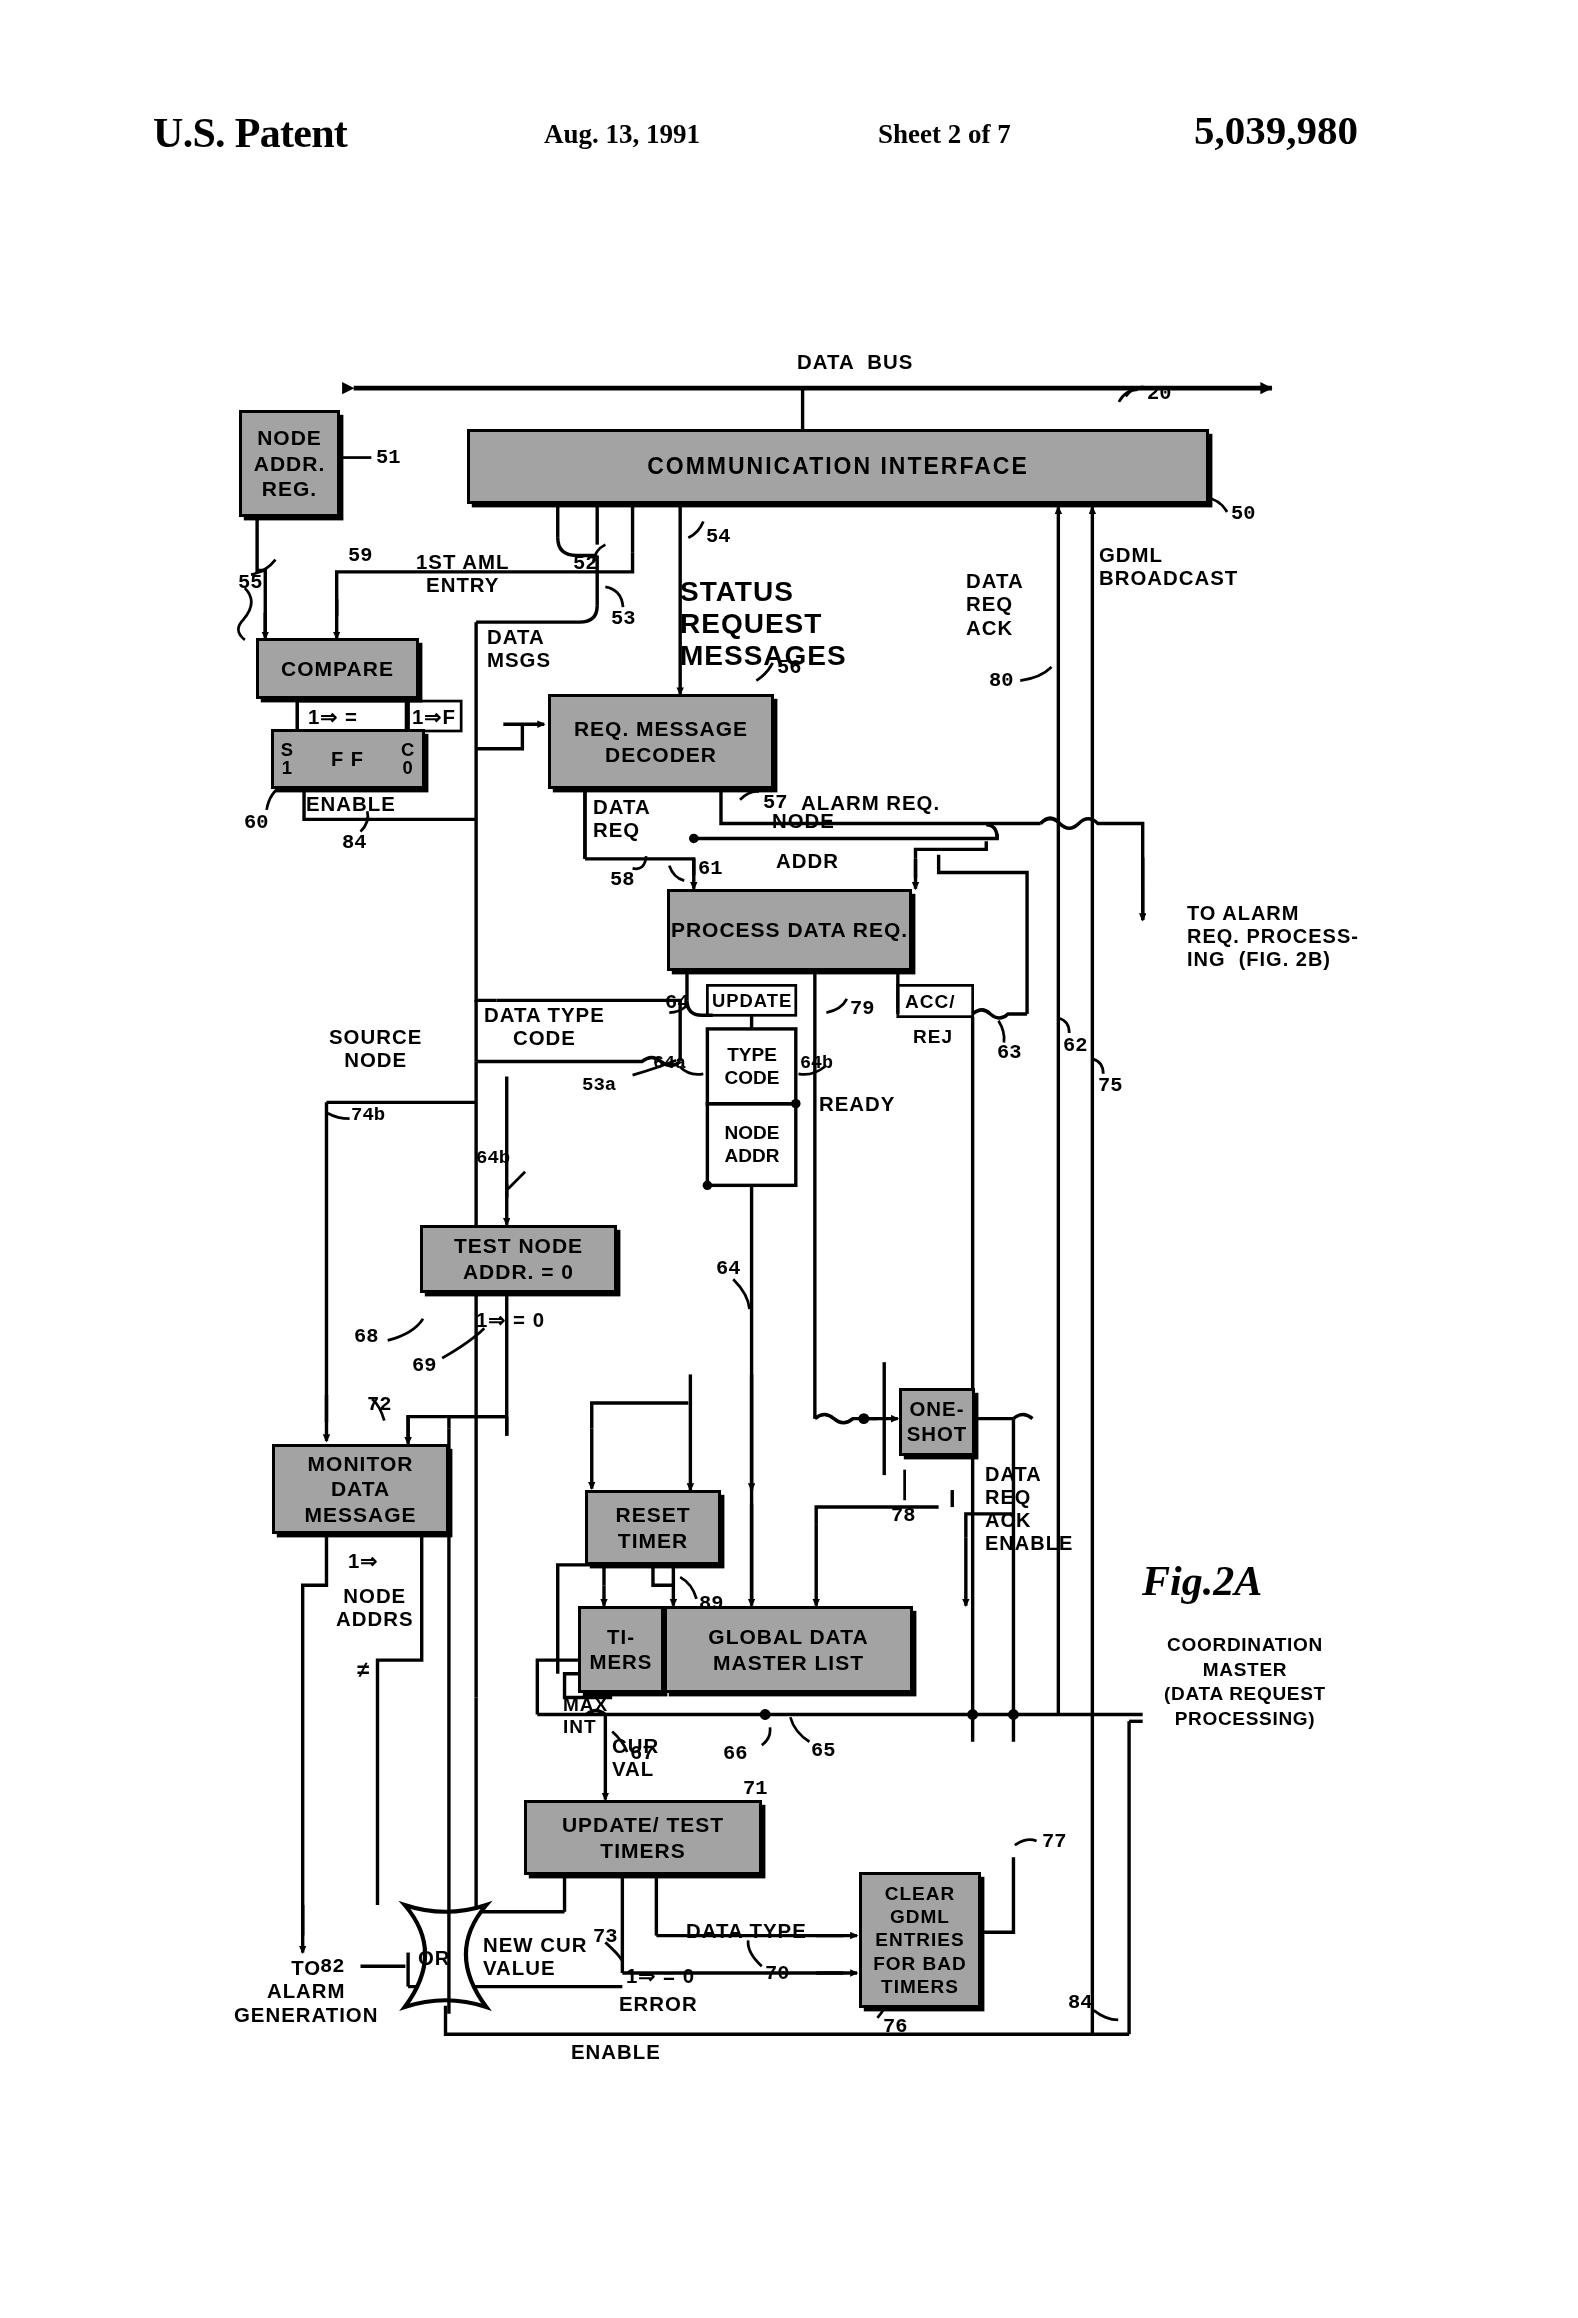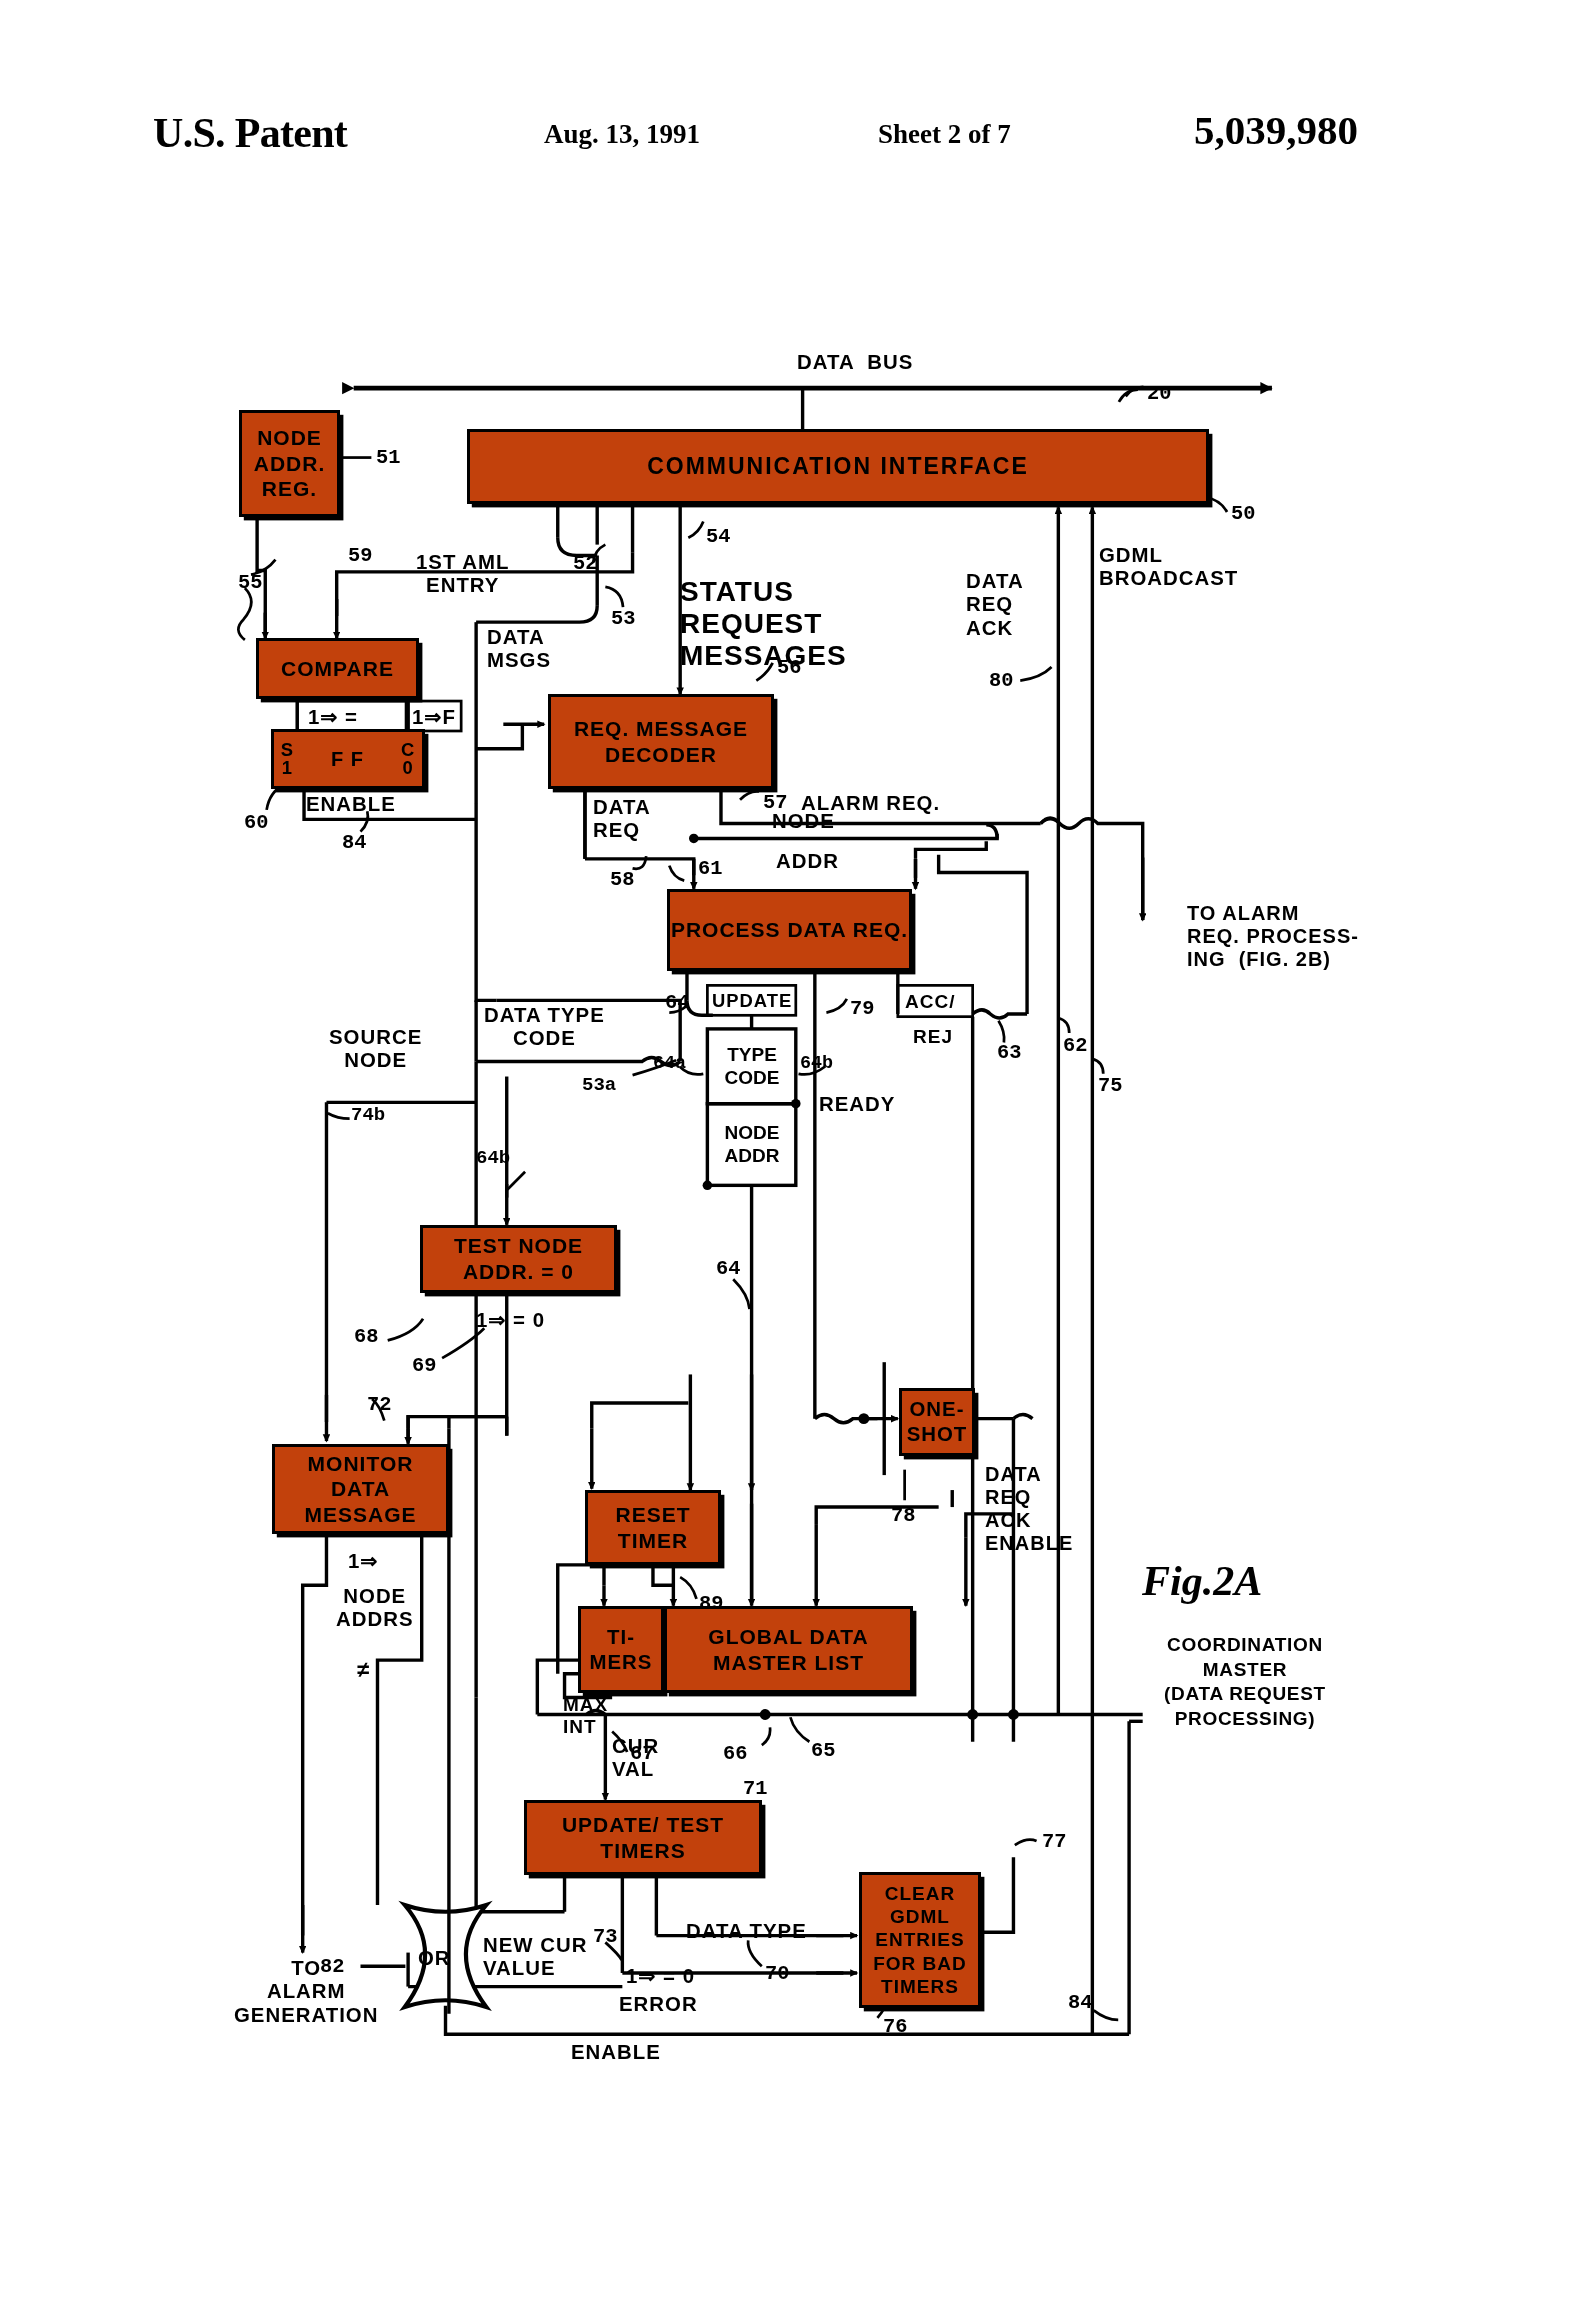--- a/index.html
+++ b/index.html
@@ -15,21 +15,21 @@
   .hdr .t3{position:absolute;left:878px;top:9.5px;font-family:"Liberation Serif",serif;
            font-weight:bold;font-size:27px;}
   .hdr .t4{position:absolute;left:1194px;top:-2.7px;font-family:"Liberation Serif",serif;
            font-weight:bold;font-size:41px;letter-spacing:0px;}
 
   
   #fig{position:absolute;left:0;top:0;width:1578px;height:2319px;}
   #fig svg{position:absolute;left:0;top:0;}
 
   
-  .bx{position:absolute;border:3.4px solid #000;background:#c2410c;
+  .bx{position:absolute;border:3.4px solid #000;background:#a3a3a3;
       display:flex;align-items:center;justify-content:center;
       text-align:center;line-height:1.22;box-sizing:border-box;
       font-weight:bold;letter-spacing:1px;}
   .bx.sh{box-shadow:4.1px 4.1px 0 -0.7px #000;}
 
   
   .lb{position:absolute;font-weight:bold;letter-spacing:1px;line-height:1.15;
       white-space:pre;}
   .num{position:absolute;font-weight:bold;font-size:20.4px;letter-spacing:0px;font-family:Liberation Mono, monospace;}
   .figlabel{position:absolute;font-family:"Liberation Serif",serif;font-style:italic;

